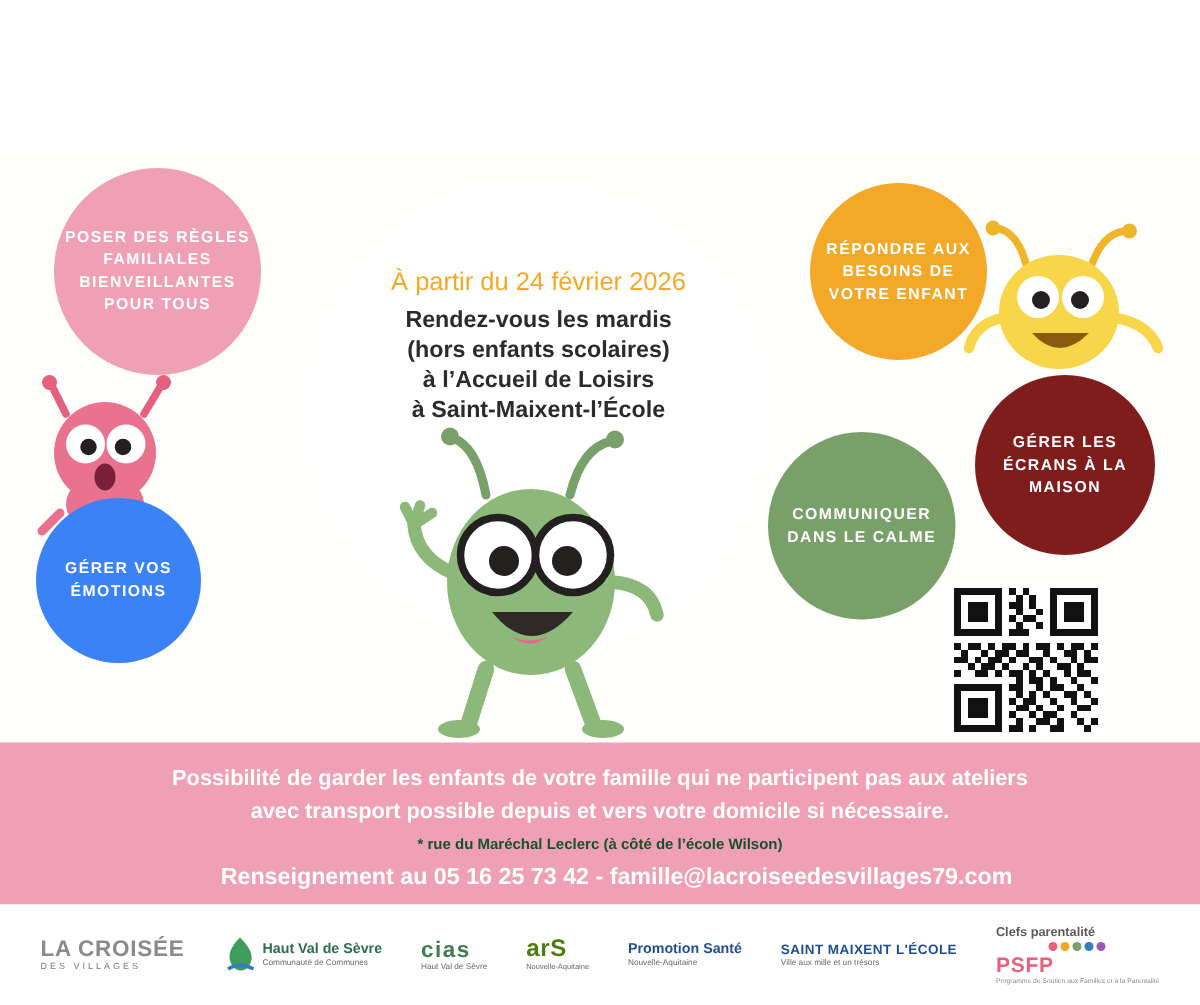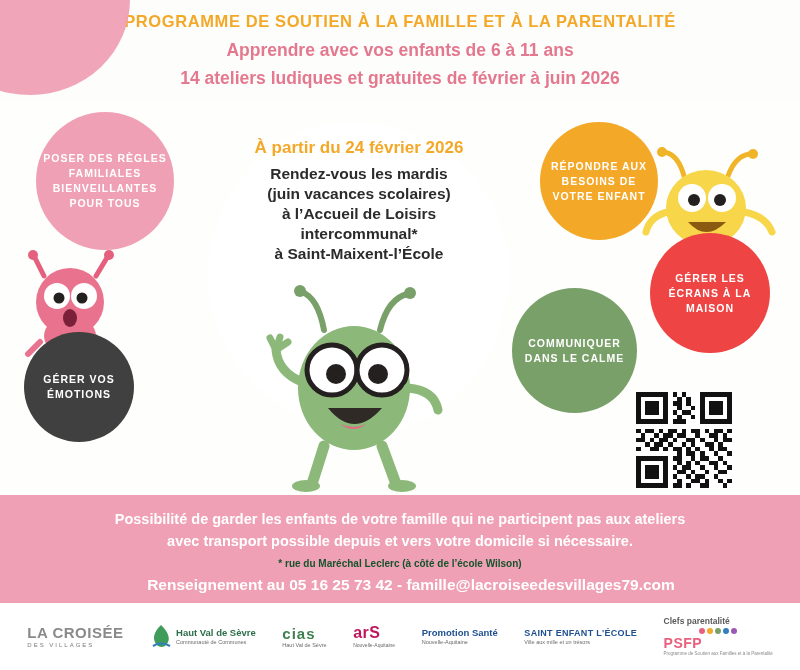--- a/index.html
+++ b/index.html
@@ -68,23 +68,24 @@
   }
   .bubble-text {
     position: absolute; left: 218px; top: 38px;
     width: 282px;
     text-align: center;
     z-index: 5;
     color: #2b2b2b;
   }
   .bubble-text .date {
     color: #f4a828;
-    font-weight: bold;
+    font-weight: normal;
     font-size: 17px;
     margin-bottom: 6px;
+    margin-top: 40px;
   }
   .bubble-text .l {
     font-weight: bold;
     font-size: 15.5px;
     line-height: 20px;
   }
 
   
   .circ {
     position: absolute;
@@ -97,29 +98,29 @@
     line-height: 15px;
     font-size: 10.5px;
     z-index: 4;
   }
   .c-regles {
     left: 36px; top: 12px; width: 138px; height: 138px;
     background: #f0a0b4;
   }
   .c-emotions {
     left: 24px; top: 232px; width: 110px; height: 110px;
-    background: #404040;
+    background: #3b82f6;
   }
   .c-repondre {
     left: 540px; top: 22px; width: 118px; height: 118px;
     background: #f4a828;
   }
   .c-ecrans {
-    left: 650px; top: 133px; width: 120px; height: 120px;
-    background: #ef4444;
+    left: 650px; top: 150px; width: 120px; height: 120px;
+    background: #7f1d1d;
   }
   .c-communiquer {
     left: 512px; top: 188px; width: 125px; height: 125px;
     background: #7aa06a;
   }
 
   
   .char { position: absolute; z-index: 2; }
   .char-green-big { left: 262px; top: 178px; width: 190px; height: 215px; z-index: 6; }
   .char-pink-left { left: 24px; top: 150px; width: 96px; height: 110px; z-index: 2; }
@@ -168,46 +169,40 @@
   .lg1 .lg-sub { font-size: 6px; letter-spacing: 2px; }
 
   .lg2 { display: flex; align-items: center; gap: 4px; }
   .lg2 .mark { width: 22px; height: 26px; position: relative; }
   .lg2 .txt .lg-main { font-size: 9.5px; color: #2c6e49; }
   .lg2 .txt .lg-sub { font-size: 5.5px; color: #6a6a6a; }
 
   .lg3 .lg-main { font-size: 15px; color: #3f7f4f; letter-spacing: 1px; }
   .lg3 .lg-sub { font-size: 5.5px; color: #6a6a6a; }
 
-  .lg4 .lg-main { font-size: 16px; color: #be185d; letter-spacing: .5px; }
+  .lg4 .lg-main { font-size: 16px; color: #4d7c0f; letter-spacing: .5px; }
   .lg4 .lg-sub { font-size: 5px; color: #6a6a6a; }
 
   .lg5 .lg-main { font-size: 9.5px; color: #1d4f91; }
   .lg5 .lg-sub { font-size: 5.5px; color: #6a6a6a; }
 
   .lg6 .lg-main { font-size: 9px; color: #1d4f91; letter-spacing: .3px; }
   .lg6 .lg-sub { font-size: 5.5px; color: #6a6a6a; }
 
   .lg7 .lg-main { font-size: 8.5px; color: #5a5a5a; }
   .lg7 .lg-psfp { font-size: 14px; font-weight: bold; color: #e8607e; letter-spacing: .5px; }
   .lg7 .lg-sub { font-size: 4.5px; color: #8a8a8a; }
   .dots { display:flex; gap:2px; justify-content:center; margin: 1px 0; }
   .dots i { width:6px; height:6px; border-radius:50%; display:block; }
 </style>
 </head>
 <body>
 
 <div id="poster">
 
-  <div class="header">
-    <div class="corner-arc"></div>
-    <div class="line1">PROGRAMME DE SOUTIEN À LA FAMILLE ET À LA PARENTALITÉ</div>
-    <div class="line2">Apprendre avec vos enfants de 6 à 11 ans</div>
-    <div class="line3">14 ateliers ludiques et gratuites de février à juin 2026</div>
-  </div>
 
   <div class="body-area">
 
     <div class="circ c-regles">
       <span>POSER DES RÈGLES FAMILIALES BIENVEILLANTES POUR TOUS</span>
     </div>
     <div class="circ c-emotions">
       <span>GÉRER VOS ÉMOTIONS</span>
     </div>
     <div class="circ c-repondre">
@@ -248,23 +243,22 @@
       <circle cx="80" cy="54" r="6" fill="#23201f"></circle>
       <path d="M48 76 Q66 96 86 76 Z" fill="#8a5a10"></path>
       <path d="M28 66 Q10 70 6 86" stroke="#f7d64a" stroke-width="7" fill="none" stroke-linecap="round"></path>
       <path d="M104 66 Q126 70 132 86" stroke="#f7d64a" stroke-width="7" fill="none" stroke-linecap="round"></path>
     </svg>
 
     <div class="bubble"></div>
     <div class="bubble-text">
       <div class="date">À partir du 24 février 2026</div>
       <div class="l">Rendez-vous les mardis</div>
-      <div class="l">(juin vacances scolaires)</div>
+      <div class="l">(hors enfants scolaires)</div>
       <div class="l">à l’Accueil de Loisirs</div>
-      <div class="l">intercommunal*</div>
       <div class="l">à Saint-Maixent-l’École</div>
     </div>
 
     <svg class="char char-green-big" viewBox="0 0 190 215">
       <path d="M62 52 Q56 20 40 14" stroke="#7aa06a" stroke-width="6" fill="none" stroke-linecap="round"></path>
       <path d="M118 52 Q126 20 146 16" stroke="#7aa06a" stroke-width="6" fill="none" stroke-linecap="round"></path>
       <circle cx="38" cy="13" r="6" fill="#7aa06a"></circle>
       <circle cx="148" cy="15" r="6" fill="#7aa06a"></circle>
       <ellipse cx="92" cy="110" rx="56" ry="62" fill="#8cb87a"></ellipse>
       <circle cx="70" cy="92" r="25" fill="#ffffff" stroke="#23201f" stroke-width="5"></circle>
@@ -429,21 +423,21 @@
       <div class="lg-main">arS</div>
       <div class="lg-sub">Nouvelle-Aquitaine</div>
     </div>
 
     <div class="logo lg5">
       <div class="lg-main">Promotion Santé</div>
       <div class="lg-sub">Nouvelle-Aquitaine</div>
     </div>
 
     <div class="logo lg6">
-      <div class="lg-main">SAINT ENFANT L'ÉCOLE</div>
+      <div class="lg-main">SAINT MAIXENT L'ÉCOLE</div>
       <div class="lg-sub">Ville aux mille et un trésors</div>
     </div>
 
     <div class="logo lg7">
       <div class="lg-main">Clefs parentalité</div>
       <div class="dots">
         <i style="background:#e8607e"></i>
           <i style="background:#f4a828"></i>
           <i style="background:#7aa06a"></i>
           <i style="background:#2f7fc0"></i>

